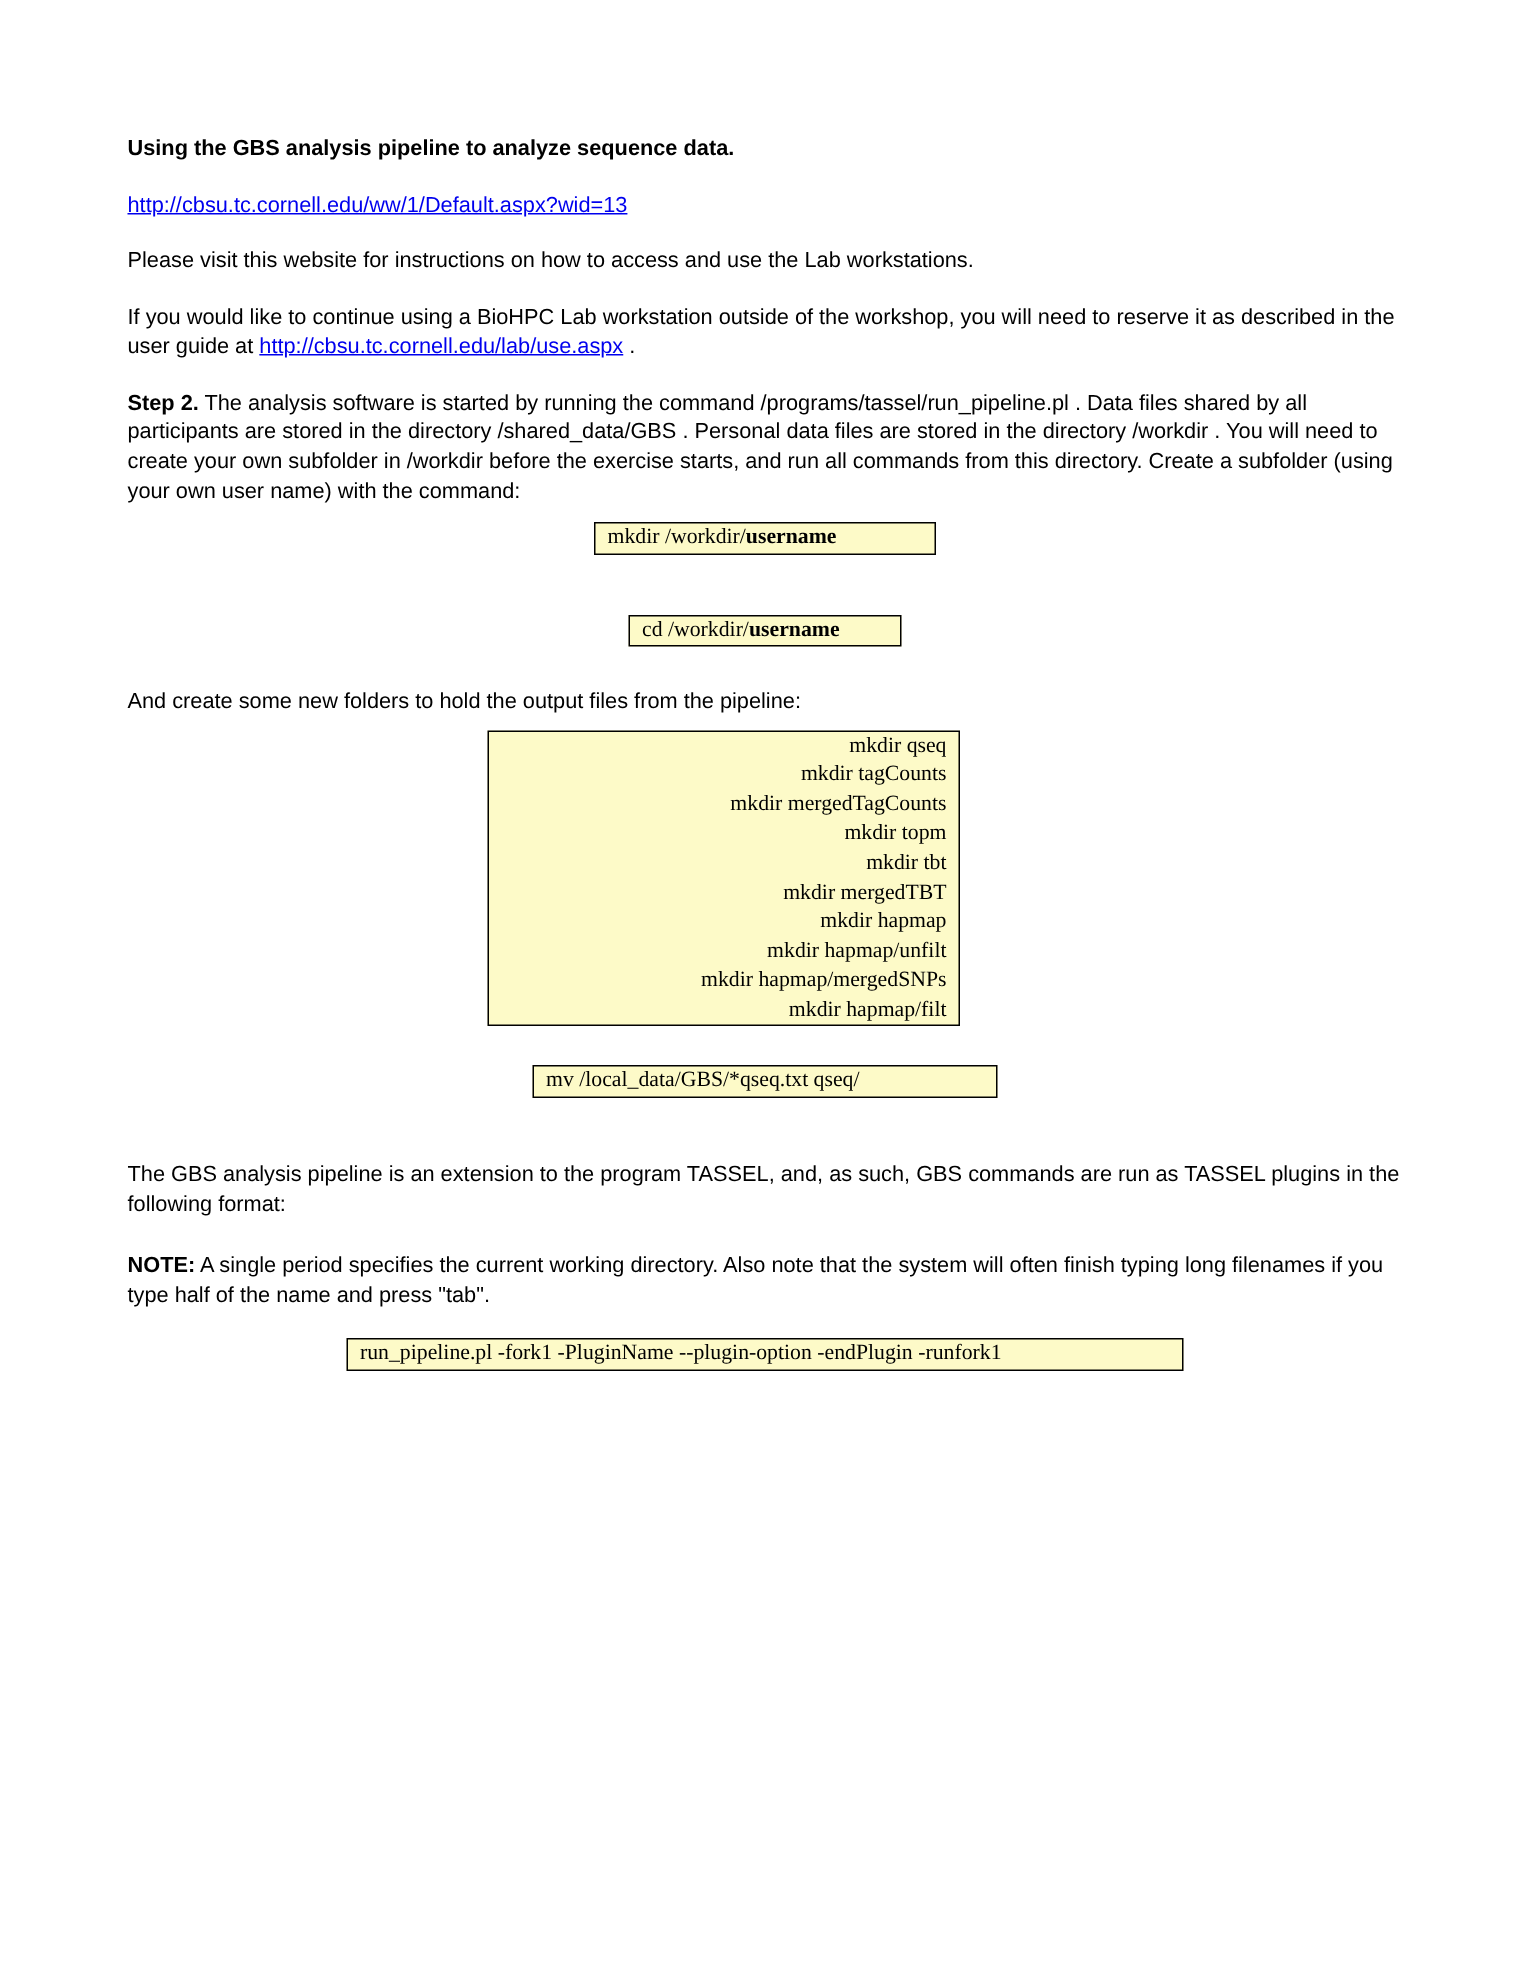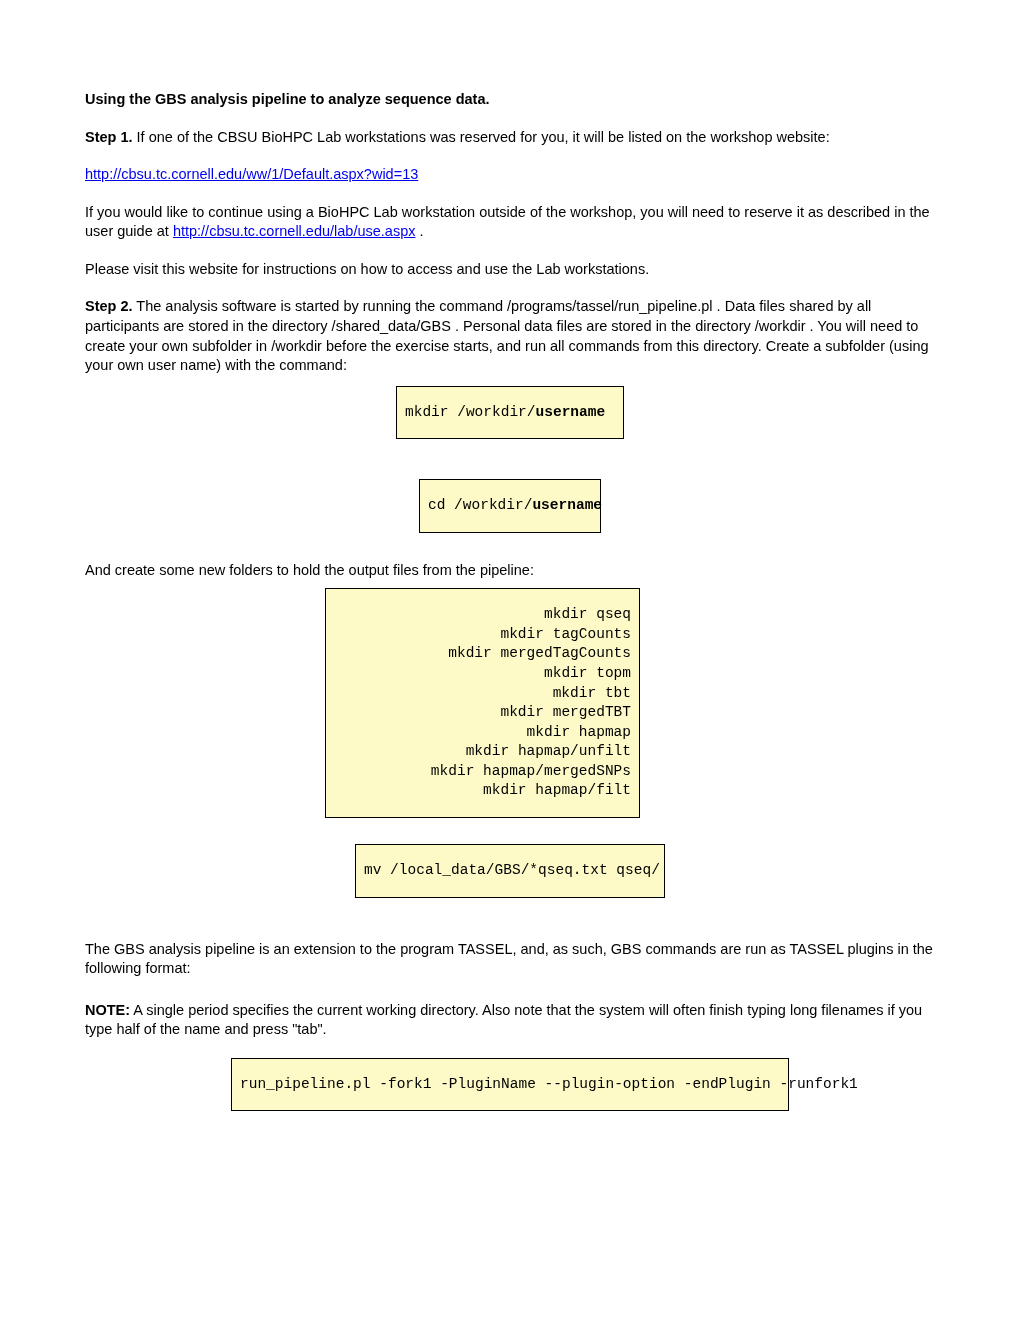--- a/index.html
+++ b/index.html
@@ -26,24 +26,24 @@
     a {
       color: #0000EE;
       text-decoration: underline;
     }
     .bold {
       font-weight: bold;
     }
     .cmdbox {
       background: #FDFAC8;
       border: 1px solid #000;
-      padding: 16px 8px;
+      padding: 0 8px;
       display: block;
       box-sizing: border-box;
-      font-family: Liberation Mono, monospace;
+      font-family: Liberation Serif, serif;
       font-size: 14.5px;
       line-height: 1.35;
       white-space: pre;
     }
     .box-row {
       display: flex;
       justify-content: center;
       margin: 10px 0 28px 0;
     }
     .box-row-left {
@@ -60,33 +60,30 @@
     .box4 { width: 310px; }
     .box5 { width: 558px; }
   </style>
 </head>
 <body>
 
 <div class="page">
 
   <p class="title">Using the GBS analysis pipeline to analyze sequence data.</p>
 
-  <p>
-    <span class="bold">Step 1.</span><span>  If one of the CBSU BioHPC Lab workstations was reserved for you, it will be listed on the workshop website:</span>
-  </p>
 
   <p>
     <a href="#">http://cbsu.tc.cornell.edu/ww/1/Default.aspx?wid=13</a>
   </p>
 
+  <p>Please visit this website for instructions on how to access and use the Lab workstations.</p>
+
   <p>
     <span>If you would like to continue using a BioHPC Lab workstation outside of the workshop, you will need to reserve it as described in the user guide at </span><a href="#">http://cbsu.tc.cornell.edu/lab/use.aspx</a><span> .</span>
   </p>
-
-  <p>Please visit this website for instructions on how to access and use the Lab workstations.</p>
 
   <p style="margin-bottom:5px">
     <span class="bold">Step 2.</span><span>  The analysis software is started by running the command /programs/tassel/run_pipeline.pl .  Data files shared by all participants are stored in the directory /shared_data/GBS .  Personal data files are stored in the directory /workdir .  You will need to create your own subfolder in /workdir before the exercise starts, and run all commands from this directory.  Create a subfolder (using your own user name) with the command:</span>
   </p>
 
   <div class="box-row" style="margin-bottom:40px">
     <span class="cmdbox box1"><span>mkdir /workdir/</span><span class="bold">username</span></span>
   </div>
 
 

